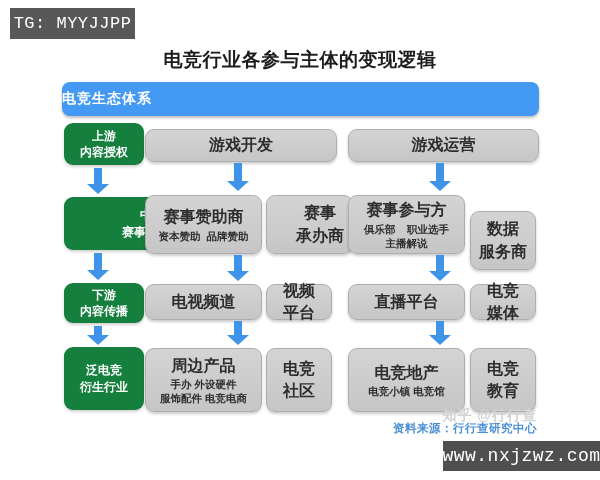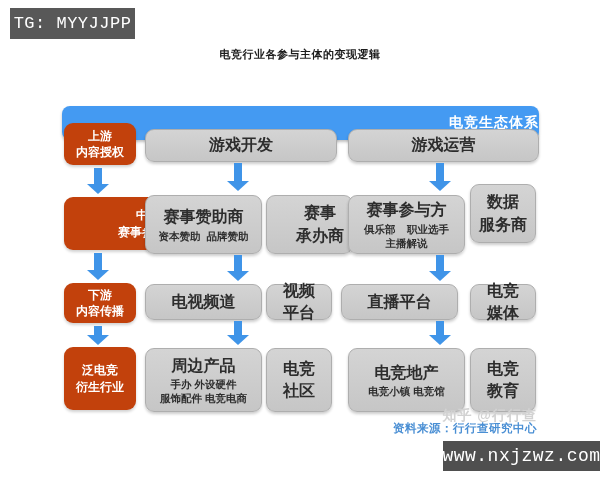--- a/index.html
+++ b/index.html
@@ -11,34 +11,34 @@
   .dark-badge{
     position:absolute;background:#585858;color:#ffffff;
     display:flex;align-items:center;justify-content:center;
     font-size:17px;letter-spacing:0.5px;font-family:Liberation Mono, monospace;
   }
   #tg-badge{left:10px;top:8px;width:125px;height:31px;}
   #site-badge{left:443px;top:441px;width:157px;height:30px;font-size:18px;background:#4f4f4f;}
   
   .page-title{
     position:absolute;left:0;right:0;top:47px;text-align:center;
-    font-size:11px;font-weight:bold;color:#1c1c1c;letter-spacing:0.5px;
+    font-size:19px;font-weight:bold;color:#1c1c1c;letter-spacing:0.5px;
   }
   
   .banner{
     position:absolute;left:62px;top:82px;width:477px;height:34px;
     background:#449af2;border-radius:8px;
     box-shadow:0 2px 3px rgba(0,0,0,0.25);
-    display:flex;align-items:center;justify-content:flex-end;
-    color:#ffffff;font-weight:bold;font-size:14px;letter-spacing:1px;margin-top:24px;
+    display:flex;align-items:center;justify-content:flex-start;
+    color:#ffffff;font-weight:bold;font-size:14px;letter-spacing:1px;
   }
   
   .blue-box{
-    position:absolute;left:64px;width:72px;
-    background:#c2410c;border-radius:9px;
+    position:absolute;left:64px;width:80px;
+    background:#15803d;border-radius:9px;
     box-shadow:0 2px 3px rgba(0,0,0,0.18);
     display:flex;flex-direction:column;align-items:center;justify-content:center;
     color:#ffffff;font-weight:bold;font-size:12px;line-height:1.35;text-align:center;
   }
   
   .gray-box{
     position:absolute;
     background:linear-gradient(180deg,#d4d4d4,#c6c6c6);
     border:1px solid #aeaeae;border-radius:9px;
     box-shadow:0 2px 3px rgba(0,0,0,0.2);
@@ -104,33 +104,33 @@
   </div>
   <div class="gray-box" style="left:266px;top:195px;width:64px;height:57px;padding-left:21px;">
     <div class="box-title">赛事</div>
     <div class="box-title">承办商</div>
   </div>
   <div class="gray-box" style="left:348px;top:195px;width:115px;height:57px;">
     <div class="box-title">赛事参与方</div>
     <div class="box-sub">俱乐部    职业选手</div>
     <div class="box-sub">主播解说</div>
   </div>
-  <div class="gray-box" style="left:470px;top:184px;width:64px;height:57px;">
+  <div class="gray-box" style="left:470px;top:211px;width:64px;height:57px;">
     <div class="box-title">数据</div>
     <div class="box-title">服务商</div>
   </div>
 
   <div class="gray-box" style="left:145px;top:284px;width:115px;height:34px;">
     <div class="box-title">电视频道</div>
   </div>
   <div class="gray-box" style="left:266px;top:284px;width:64px;height:34px;">
     <div class="box-title">视频</div>
     <div class="box-title">平台</div>
   </div>
-  <div class="gray-box" style="left:341px;top:284px;width:115px;height:34px;align-items:center;">
+  <div class="gray-box" style="left:348px;top:284px;width:115px;height:34px;align-items:center;">
     <div class="box-title">直播平台</div>
   </div>
   <div class="gray-box" style="left:470px;top:284px;width:64px;height:34px;">
     <div class="box-title">电竞</div>
     <div class="box-title">媒体</div>
   </div>
 
   <div class="gray-box" style="left:145px;top:348px;width:115px;height:62px;">
     <div class="box-title">周边产品</div>
     <div class="box-sub">手办 外设硬件</div>

